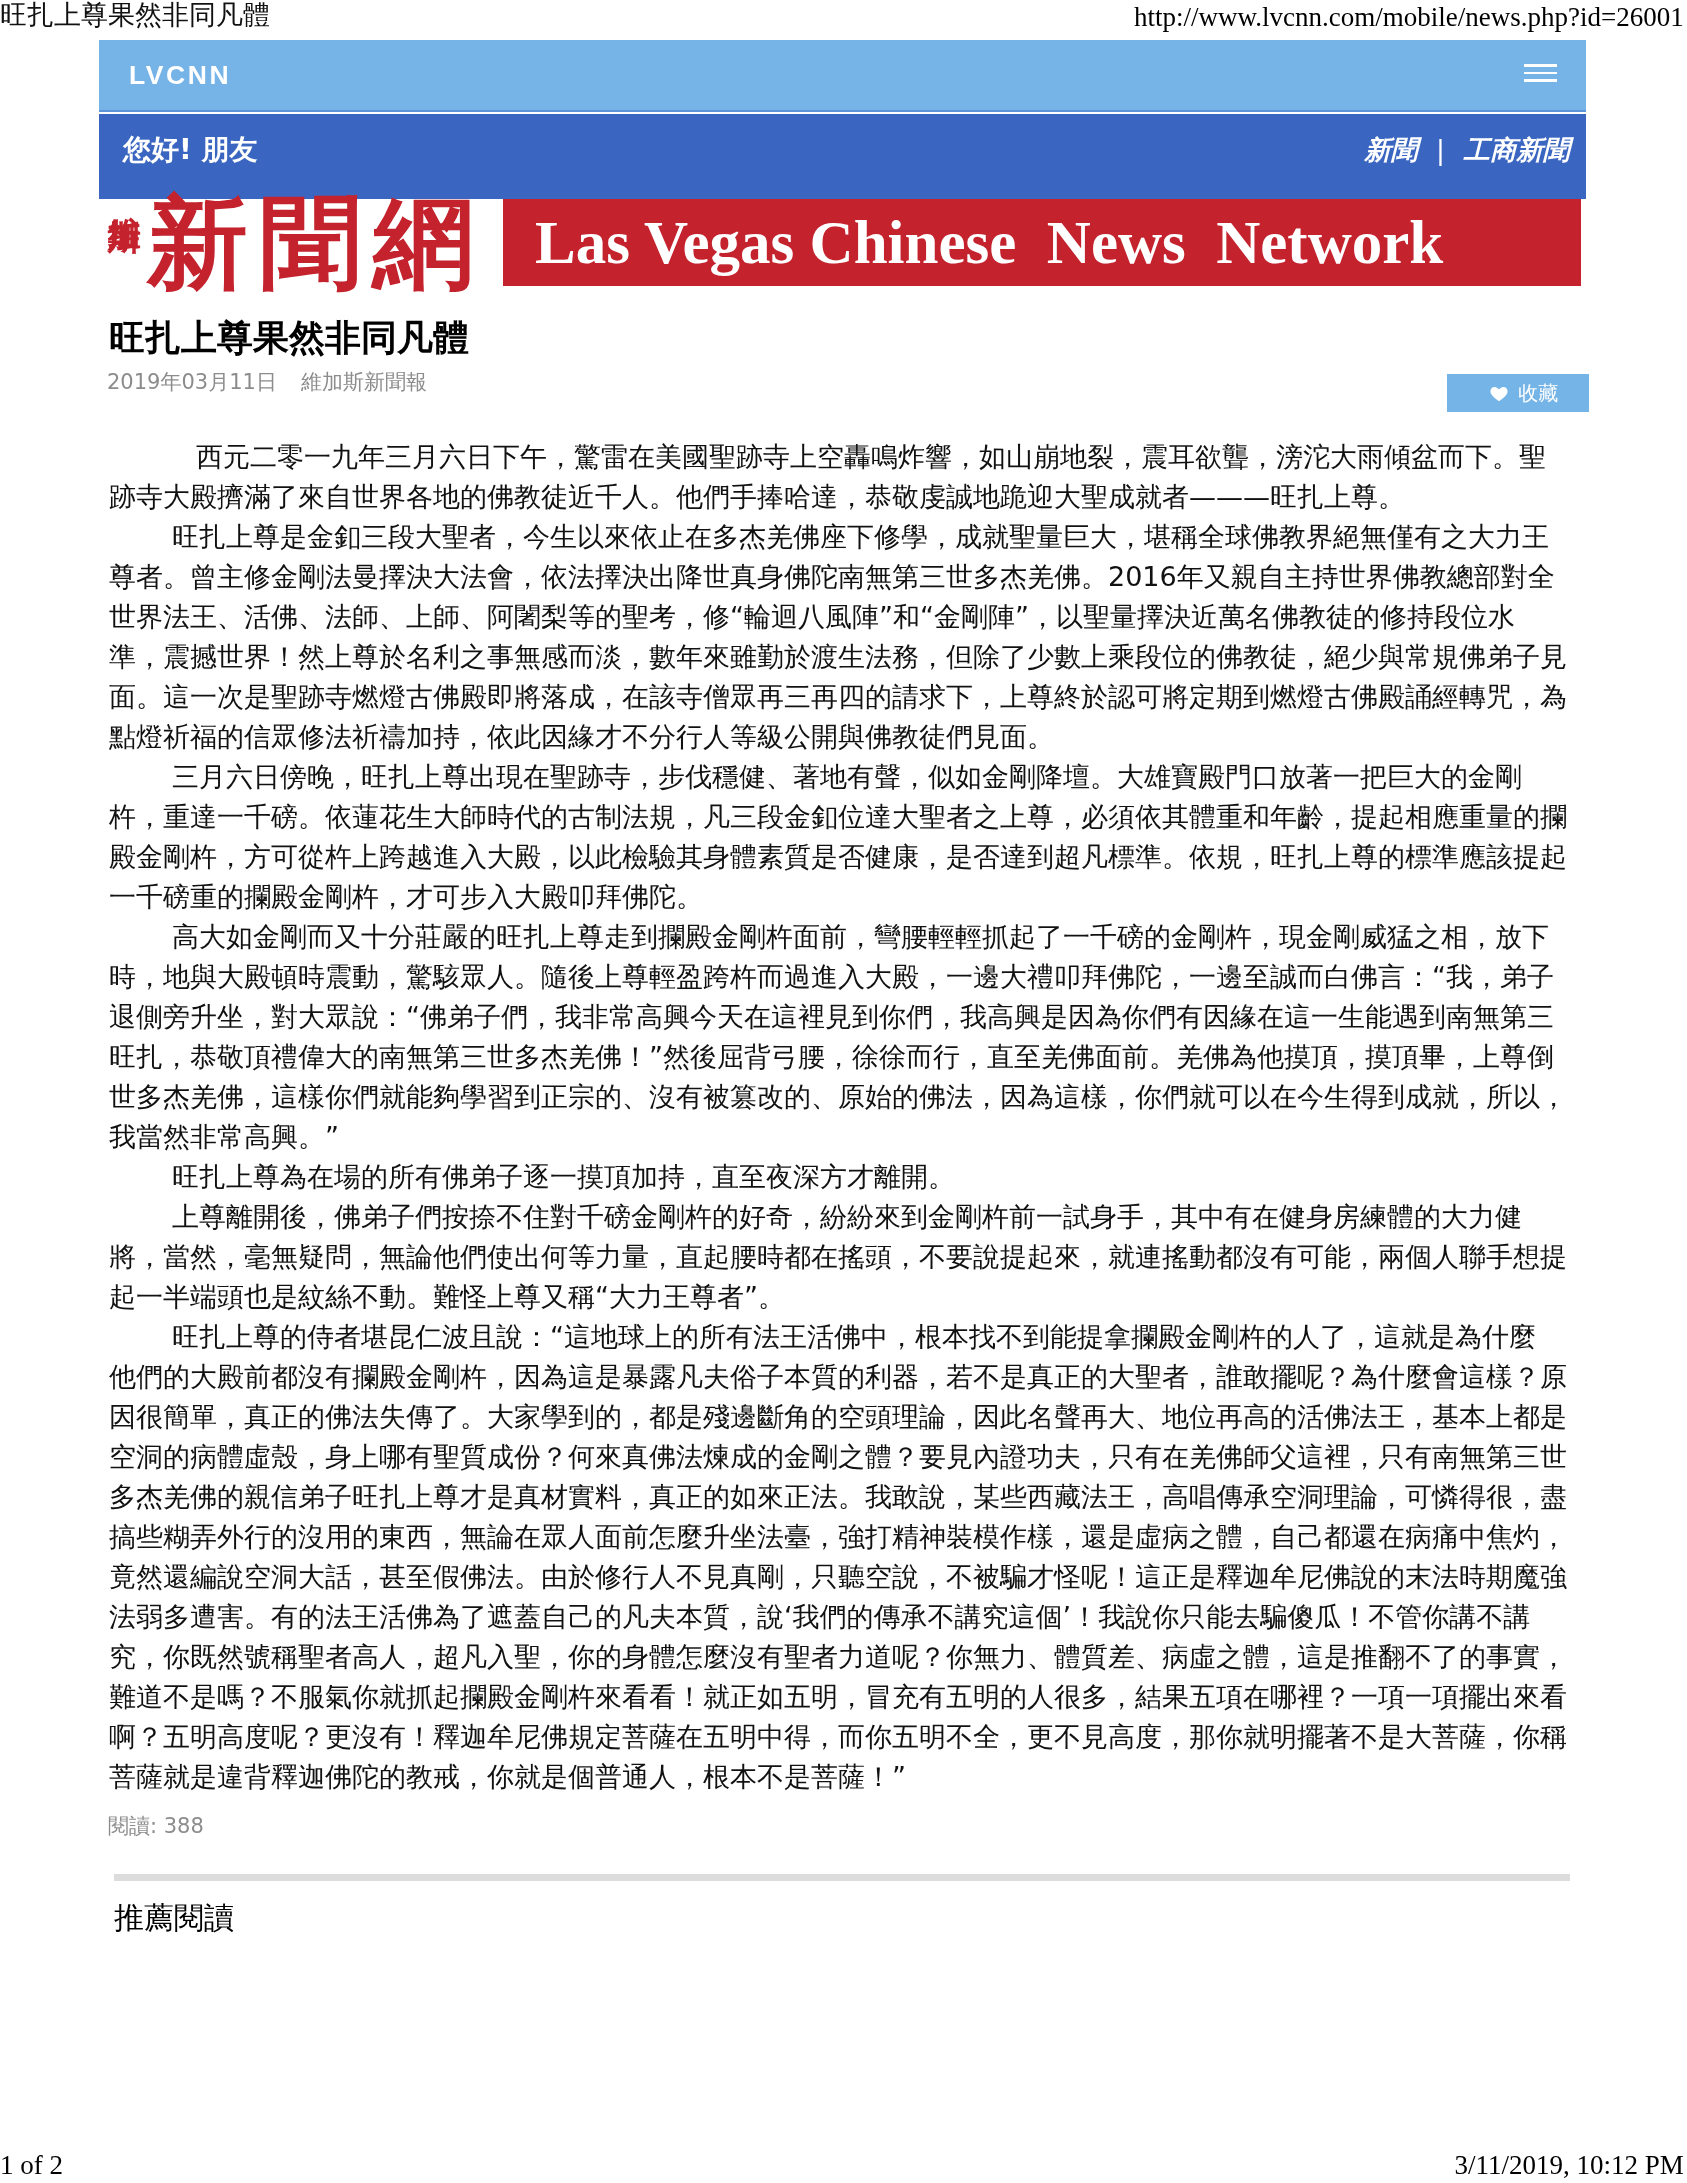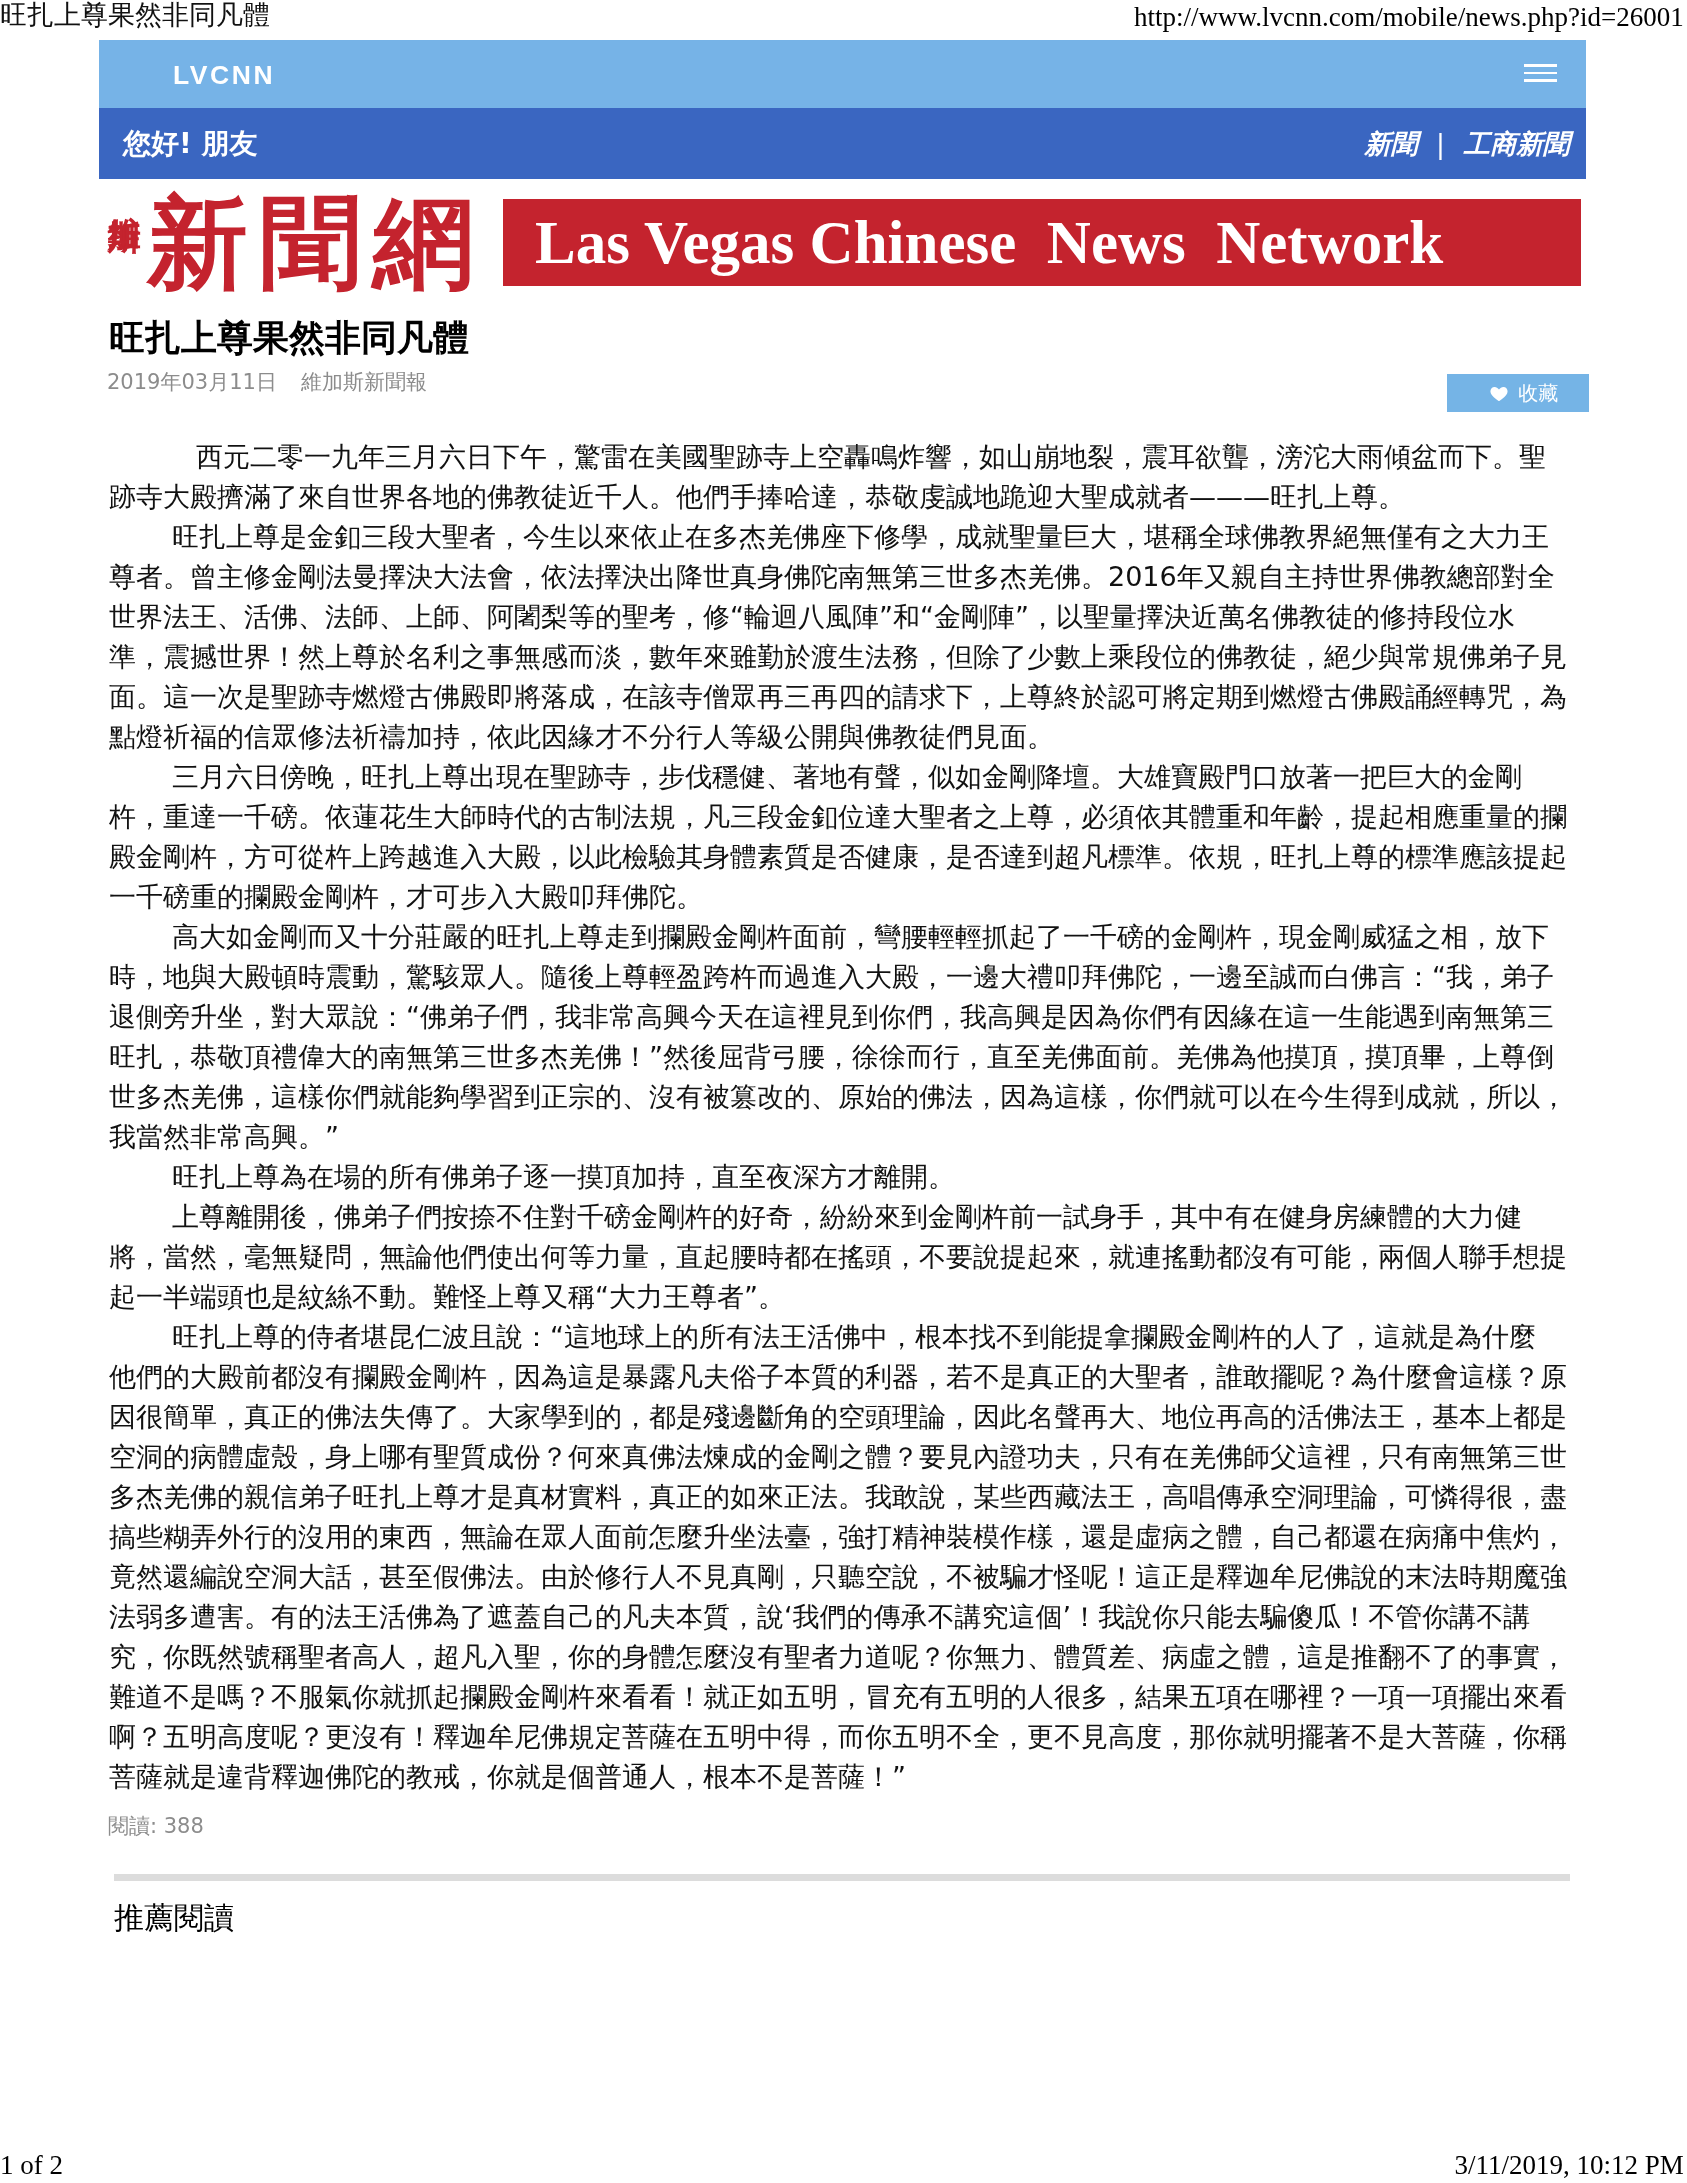--- a/index.html
+++ b/index.html
@@ -20,25 +20,25 @@
   .abs{position:absolute;}
 
   
   .print-title{left:0;top:0;font-size:27px;line-height:30px;color:#111;font-family:"DejaVu Sans",sans-serif;white-space:nowrap;}
   .print-url{right:3.3px;top:0;font-size:27px;line-height:34px;color:#000;font-family:"Liberation Serif",serif;white-space:nowrap;}
   .print-page{left:0;top:2149px;font-size:27px;line-height:33px;font-family:"Liberation Serif",serif;color:#000;}
   .print-time{right:3.3px;top:2149px;font-size:27px;line-height:33px;font-family:"Liberation Serif",serif;color:#000;}
 
   
   .navbar{left:99px;top:40px;width:1487px;height:72px;background:var(--navbar-bg);border-bottom:2px solid var(--navbar-border);box-sizing:border-box;}
-  .brand{position:absolute;left:30px;top:0;line-height:70px;font-size:26.5px;font-weight:bold;color:#fff;letter-spacing:2.6px;font-family:"Liberation Sans",sans-serif;cursor:pointer;margin-left:44px;}
+  .brand{position:absolute;left:30px;top:0;line-height:70px;font-size:26.5px;font-weight:bold;color:#fff;letter-spacing:2.6px;font-family:"Liberation Sans",sans-serif;cursor:pointer;}
   .hamburger{position:absolute;left:1425px;top:24px;width:33px;height:18px;cursor:pointer;}
   .hamburger span{display:block;height:2.6px;background:#fff;margin-bottom:5px;}
 
-  .subnav{left:99px;top:108px;width:1487px;height:71px;background:var(--subnav-bg);}
+  .subnav{left:99px;top:114px;width:1487px;height:85px;background:var(--subnav-bg);}
   .greeting{position:absolute;left:24px;top:0;line-height:71px;font-size:28px;font-weight:bold;color:#fff;white-space:nowrap;}
   .nav-links{position:absolute;right:16.5px;top:0;height:71px;display:flex;align-items:center;font-size:26.5px;font-weight:bold;color:#fff;white-space:nowrap;}
   .nav-link{cursor:pointer;font-style:italic;}
   .nav-sep{margin:0 18.5px;font-weight:normal;}
 
   
   .logo{left:99px;top:188px;width:1489px;height:111px;cursor:pointer;text-align:center;}
   .logo-small{position:absolute;left:5.3px;top:1.3px;writing-mode:vertical-rl;font-size:33px;line-height:40px;letter-spacing:2.6px;color:var(--logo-red);font-family:"DejaVu Serif",serif;font-weight:bold;}
   .logo-large{position:absolute;left:48px;top:-1.3px;font-size:101px;line-height:112px;letter-spacing:12px;color:var(--logo-red);font-family:"DejaVu Serif",serif;font-weight:bold;white-space:nowrap;}
   .logo-banner{position:absolute;left:404px;top:11.2px;width:1078px;height:87px;background:var(--logo-red);display:flex;align-items:center;}

